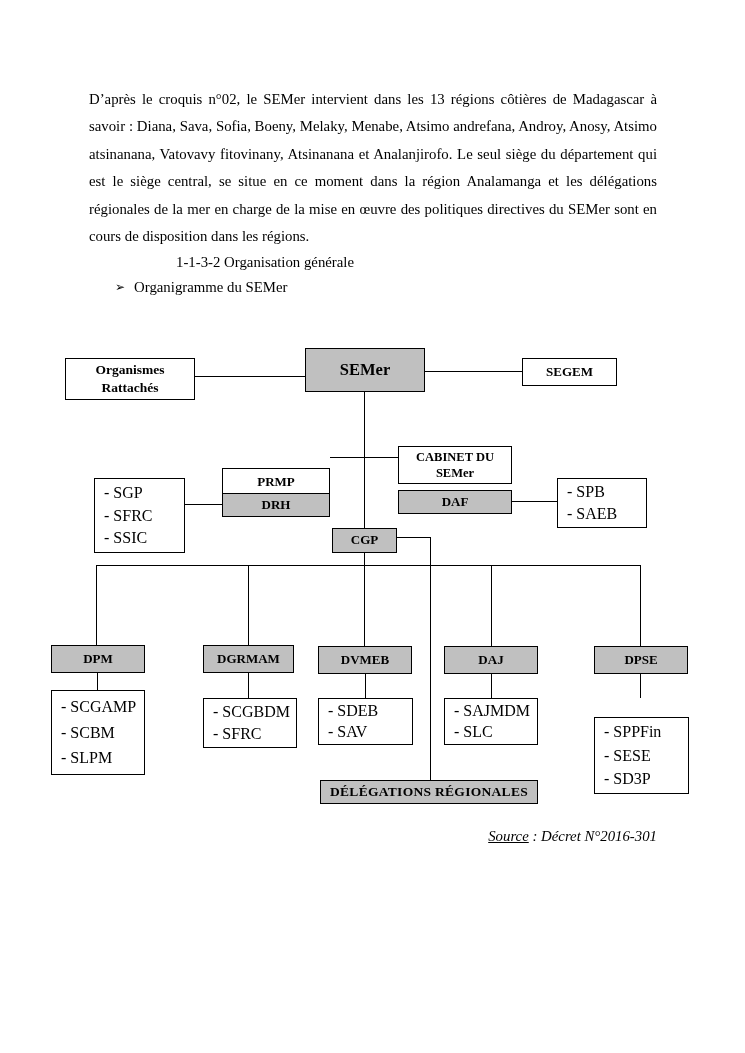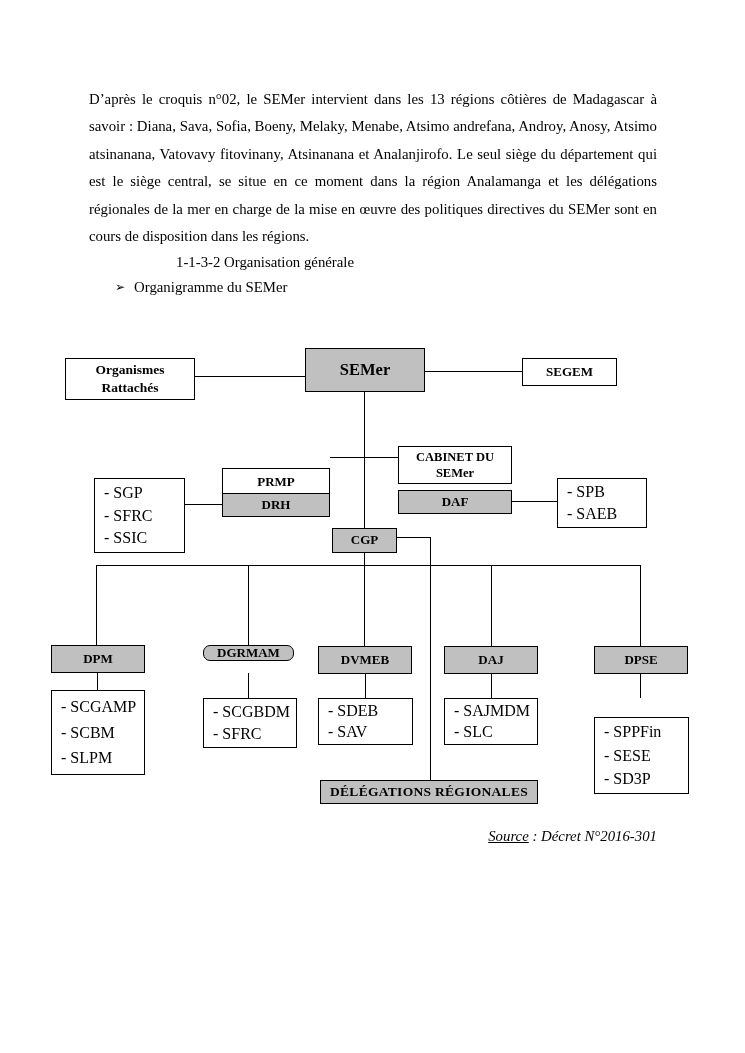--- a/index.html
+++ b/index.html
@@ -40,21 +40,21 @@
   .n-semer      { left: 305px; top: 348px; width: 120px; height: 44px; font-size: 16.5px; }
   .n-segem      { left: 522px; top: 358px; width: 95px;  height: 28px; }
   .n-prmp       { left: 222px; top: 444px; width: 108px; height: 29px; margin-top: 24px; }
   .n-cabinet    { left: 398px; top: 446px; width: 114px; height: 38px; font-size: 12.5px; }
   .n-drh        { left: 222px; top: 493px; width: 108px; height: 24px; }
   .n-daf        { left: 398px; top: 490px; width: 114px; height: 24px; }
   .n-cgp        { left: 332px; top: 528px; width: 65px;  height: 25px; }
   .lb-drh       { left: 94px;  top: 478px; width: 91px;  height: 75px; }
   .lb-daf       { left: 557px; top: 478px; width: 90px;  height: 50px; }
   .n-dpm        { left: 51px;  top: 645px; width: 94px;  height: 28px; }
-  .n-dgrmam     { left: 203px; top: 645px; width: 91px;  height: 16px; border-radius: 7px; }
+  .n-dgrmam     { left: 203px; top: 645px; width: 91px;  height: 28px; }
   .n-dvmeb      { left: 318px; top: 646px; width: 94px;  height: 28px; }
   .n-daj        { left: 444px; top: 646px; width: 94px;  height: 28px; }
   .n-dpse       { left: 594px; top: 646px; width: 94px;  height: 28px; }
   .lb-dpm       { left: 51px;  top: 690px; width: 94px;  height: 85px; }
   .lb-dgrmam    { left: 203px; top: 698px; width: 94px;  height: 50px; }
   .lb-dvmeb     { left: 318px; top: 698px; width: 95px;  height: 47px; }
   .lb-daj       { left: 444px; top: 698px; width: 94px;  height: 47px; }
   .lb-dpse      { left: 594px; top: 698px; width: 95px;  height: 77px; margin-top: 19px; }
   .n-delegations{ left: 320px; top: 780px; width: 218px; height: 24px; font-size: 13.5px; letter-spacing: 0.3px; }
 

